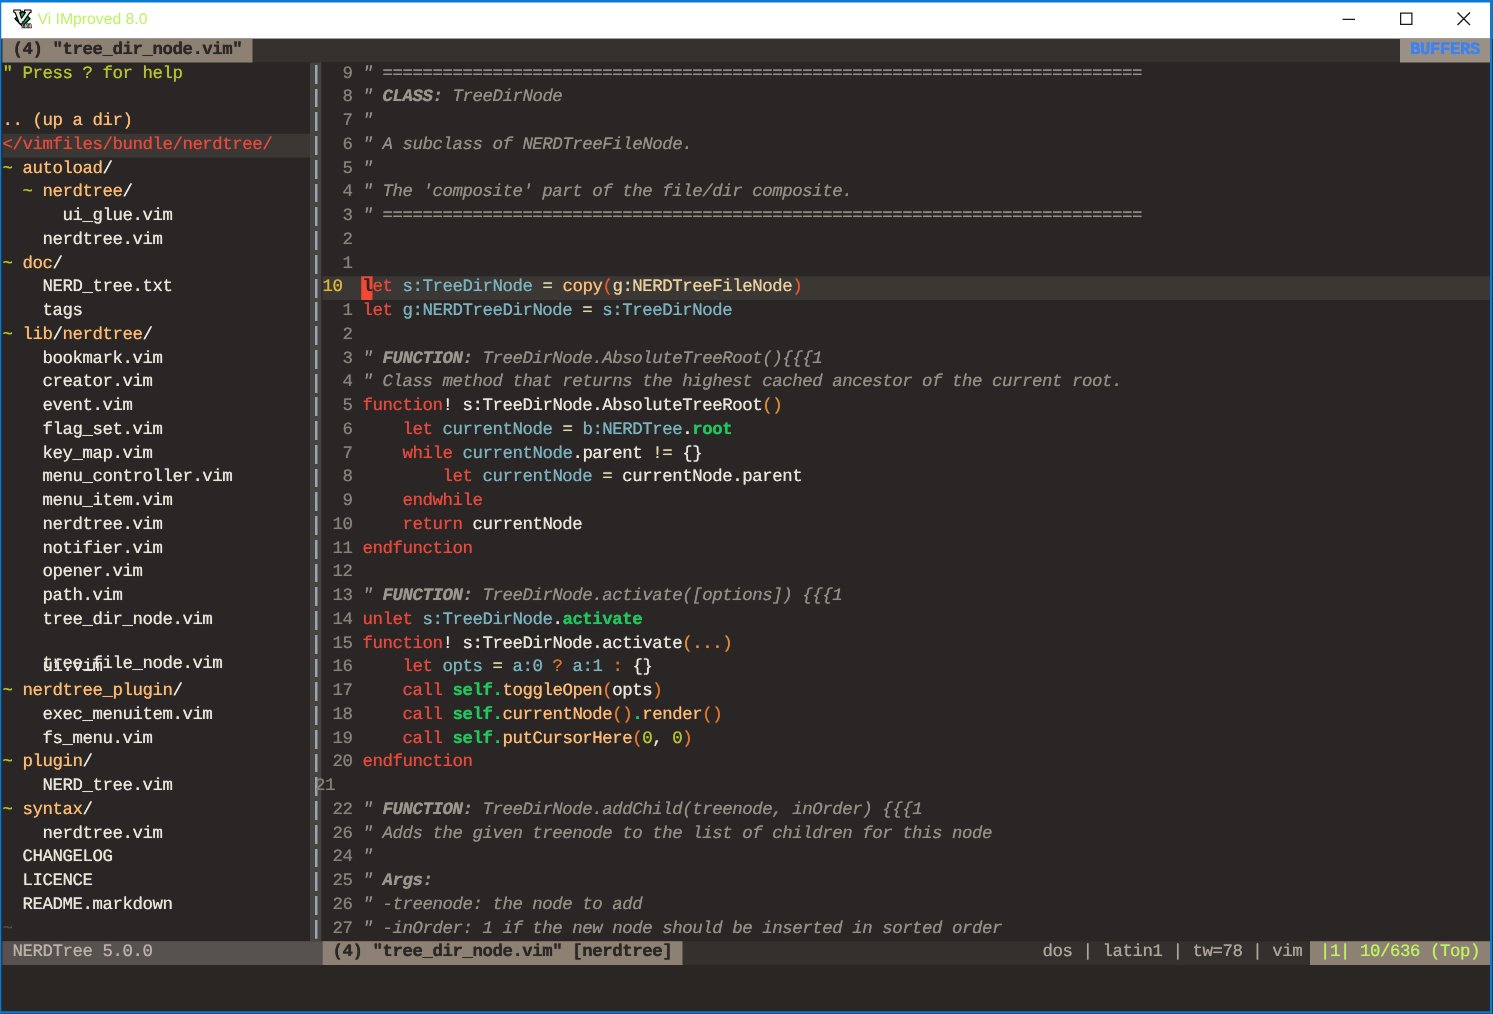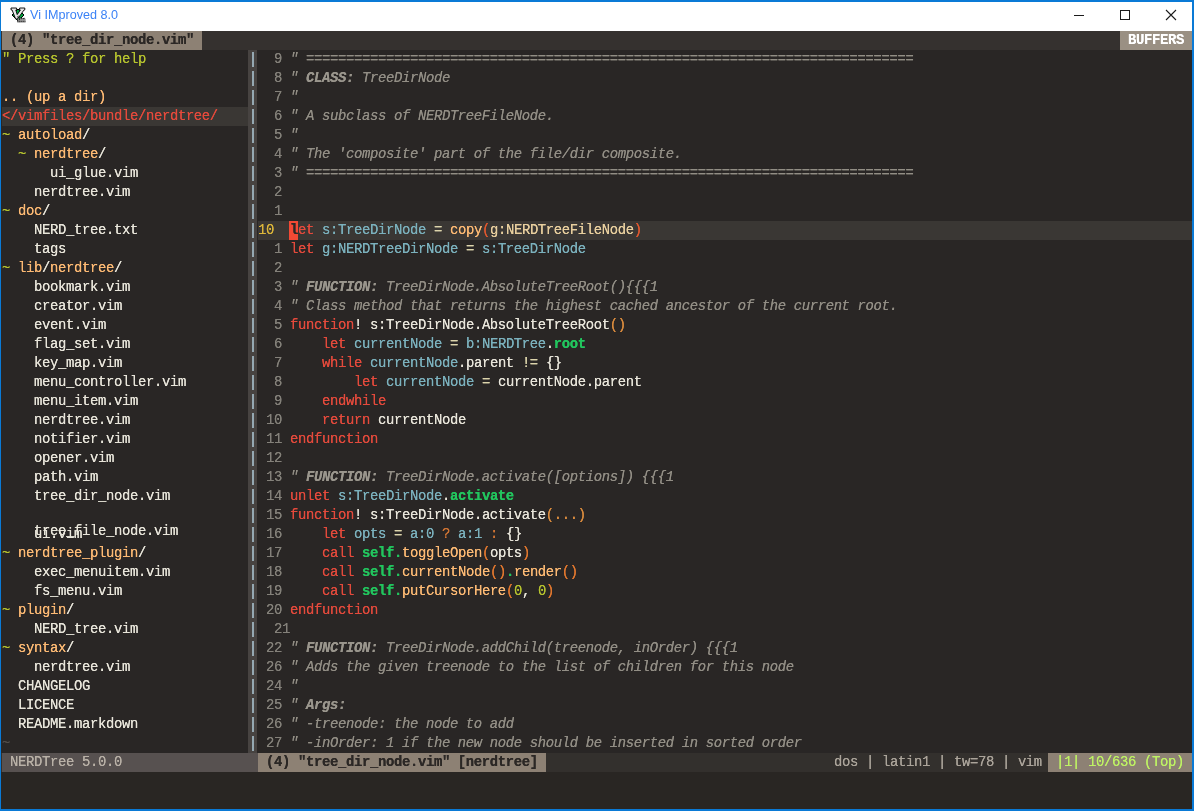--- a/index.html
+++ b/index.html
@@ -30,33 +30,33 @@
 <div class="abs" style="left:0;top:0;width:1194px;height:31px;background:#fff"></div>
 <div class="abs" style="left:0;top:31px;width:1194px;height:19px;background:#35312f"></div>
 <div class="abs" style="left:0;top:50px;width:1194px;height:703px;background:#292625"></div>
 <div class="abs" style="left:0;top:753px;width:1194px;height:19px;background:#33302d"></div>
 <div class="abs" style="left:0;top:772px;width:1194px;height:37px;background:#292623"></div>
 <svg class="abs" style="left:10px;top:7px" width="16" height="16" viewBox="0 0 16 16">
     <polygon points="8,2 14,8 8,14 2,8" fill="#00a33c" stroke="#000" stroke-width="1"></polygon>
     <path d="M1,1 L6.6,1 L6.6,2.8 L5.8,3 L7.2,7.6 L10.4,3 L9.6,3 L9.6,1 L14.8,1 L14.8,2.9 L13.9,3.1 L7.6,12 L5.6,12 L2.1,3 L1,2.8 Z" fill="#e8e8e8" stroke="#000" stroke-width="0.9" stroke-linejoin="round"></path>
     <text x="7.2" y="15" font-family="Liberation Serif" font-size="7.5" font-weight="bold" fill="#fff" stroke="#000" stroke-width="0.5">im</text>
   </svg>
-<div class="abs" style="left:30px;top:3px;width:300px;height:24px;line-height:24px;font-family:'Liberation Sans',sans-serif;font-size:12.6px;color:#3b82f6">Vi IMproved 8.0</div>
+<div class="abs" style="left:30px;top:3px;width:300px;height:24px;line-height:24px;font-family:'Liberation Sans',sans-serif;font-size:12.6px;color:#bef264">Vi IMproved 8.0</div>
 <div class="abs" style="left:1074px;top:15px;width:10px;height:1px;background:#1b1b1b"></div>
 <div class="abs" style="left:1120px;top:10px;width:10px;height:10px;border:1px solid #1b1b1b"></div>
 <svg class="abs" style="left:1165px;top:9px" width="12" height="12" viewBox="0 0 12 12">
     <path d="M1 1 L11 11 M11 1 L1 11" stroke="#1b1b1b" stroke-width="1.1"></path>
   </svg>
 <div class="abs" style="left:2px;top:31px;width:200px;height:19px;background:#8d8174"></div>
 <div class="row" style="left:2px;top:31px">
     <pre class="wb" style="color:#2b2725;font-weight:bold"> (4) "tree_dir_node.vim"</pre>
   </div>
 <div class="abs" style="left:1120px;top:31px;width:72px;height:19px;background:#9a9083"></div>
 <div class="row" style="left:1120px;top:31px">
-    <pre style="color:#ffffff;font-weight:bold"> BUFFERS</pre>
+    <pre style="color:#3b82f6;font-weight:bold"> BUFFERS</pre>
   </div>
 <div class="abs" style="left:2px;top:107px;width:246px;height:19px;background:#3a3734"></div>
 <div class="abs" style="left:258px;top:221px;width:934px;height:19px;background:#3a3734"></div>
 <div class="abs" style="left:248px;top:50px;width:9px;height:703px;background:#474341"></div>
 <div class="abs" style="left:252px;top:52px;width:2px;height:699px;background:repeating-linear-gradient(to bottom,#95a8b2 0px,#95a8b2 15px,transparent 15px,transparent 19px)"></div>
 <div class="row" style="left:2px;top:50px">
     <pre><span class="ch">" Press ? for help</span></pre>
   </div>
 <div class="row" style="left:2px;top:88px">
     <pre><span class="chb">.. (up a dir)</span></pre>
@@ -246,21 +246,21 @@
   </div>
 <div class="row" style="left:258px;top:563px">
     <pre class="w"><span class="num"> 18 </span>    <span class="r">call</span> <span class="wb">self.</span><span class="chb">currentNode</span><span class="o">()</span><span class="wb">.</span><span class="chb">render</span><span class="o">()</span></pre>
   </div>
 <div class="row" style="left:258px;top:582px">
     <pre class="w"><span class="num"> 19 </span>    <span class="r">call</span> <span class="wb">self.</span><span class="chb">putCursorHere</span><span class="o">(</span><span class="ch">0</span><span class="w">,</span> <span class="ch">0</span><span class="o">)</span></pre>
   </div>
 <div class="row" style="left:258px;top:601px">
     <pre class="w"><span class="num"> 20 </span><span class="r">endfunction</span></pre>
   </div>
-<div class="row" style="left:266px;top:620px">
+<div class="row" style="left:244px;top:620px">
     <pre class="w"><span class="num"> 21 </span></pre>
   </div>
 <div class="row" style="left:258px;top:639px">
     <pre class="w"><span class="num"> 22 </span><span class="c">" </span><span class="cb">FUNCTION:</span><span class="c"> TreeDirNode.addChild(treenode, inOrder) {{{1</span></pre>
   </div>
 <div class="row" style="left:258px;top:658px">
     <pre class="w"><span class="num"> 26 </span><span class="c">" Adds the given treenode to the list of children for this node</span></pre>
   </div>
 <div class="row" style="left:258px;top:677px">
     <pre class="w"><span class="num"> 24 </span><span class="c">"</span></pre>

